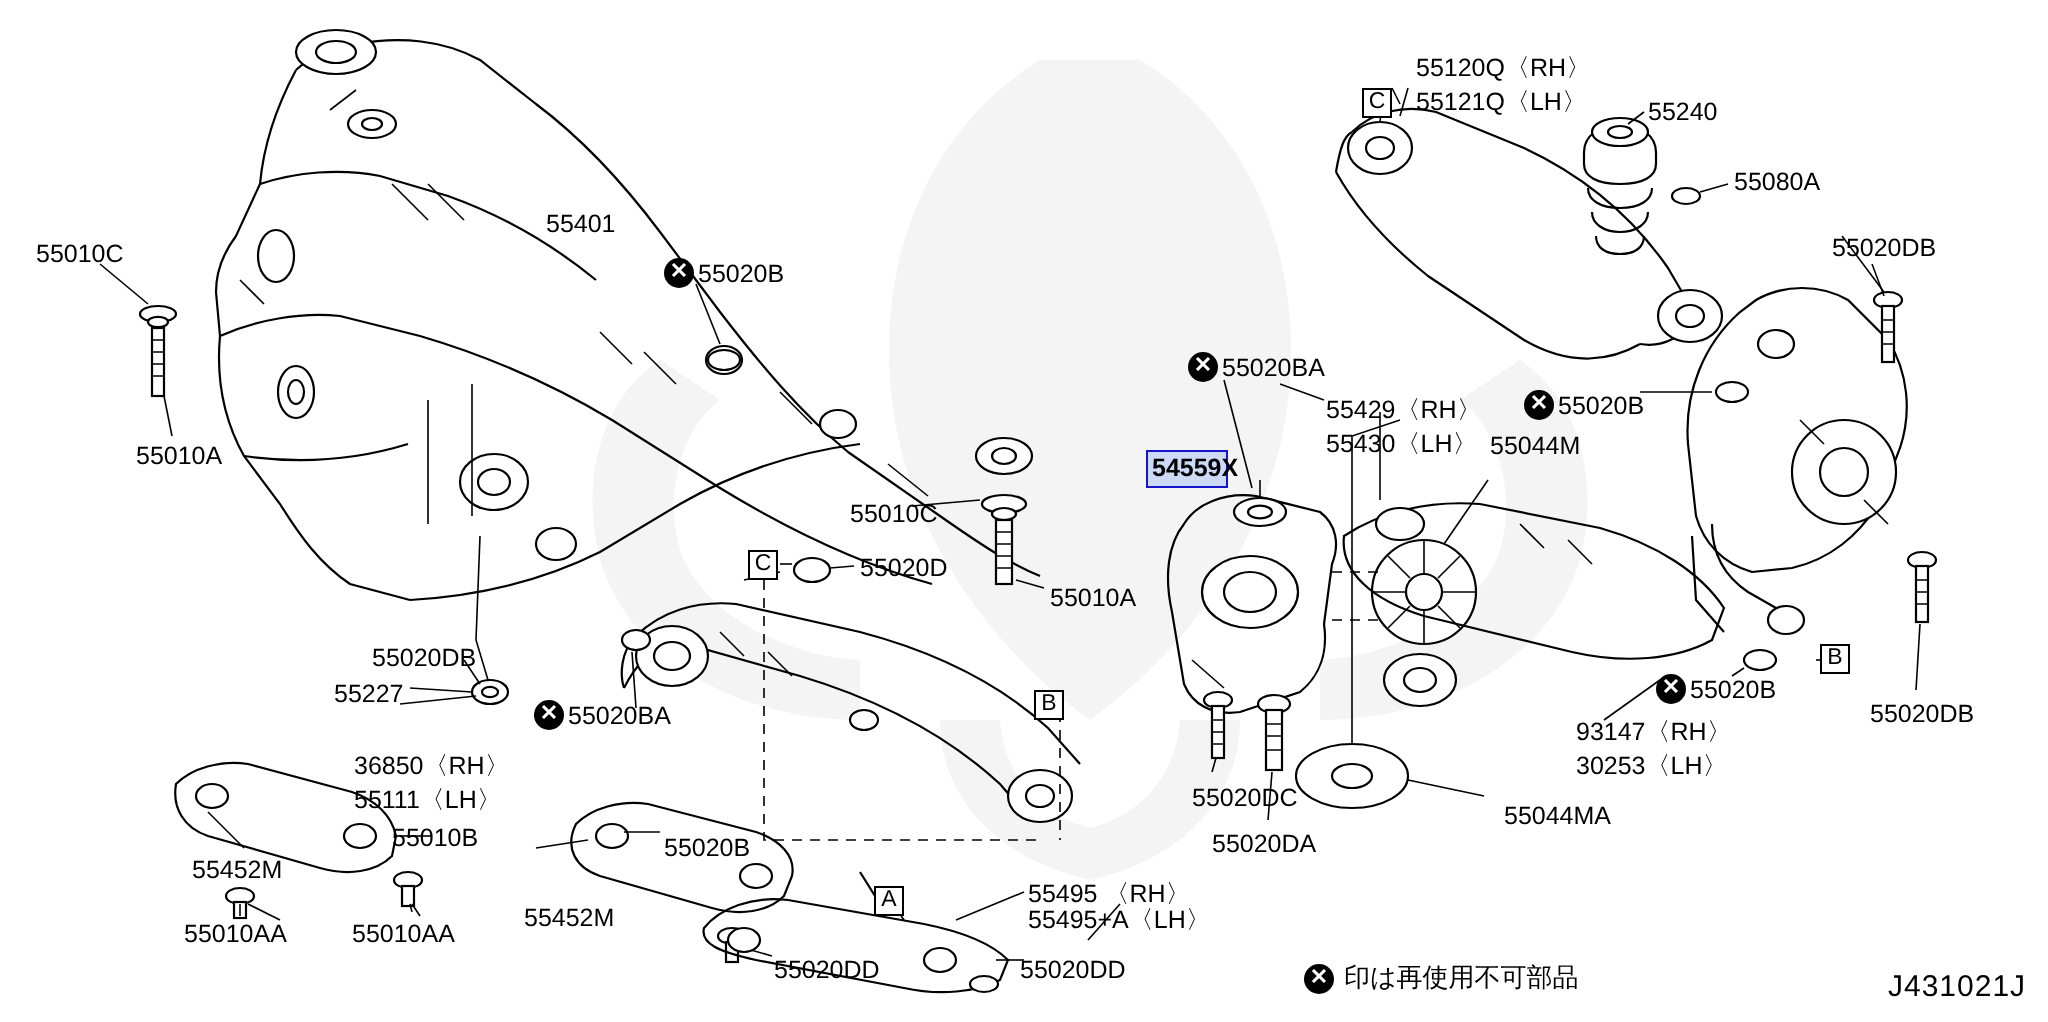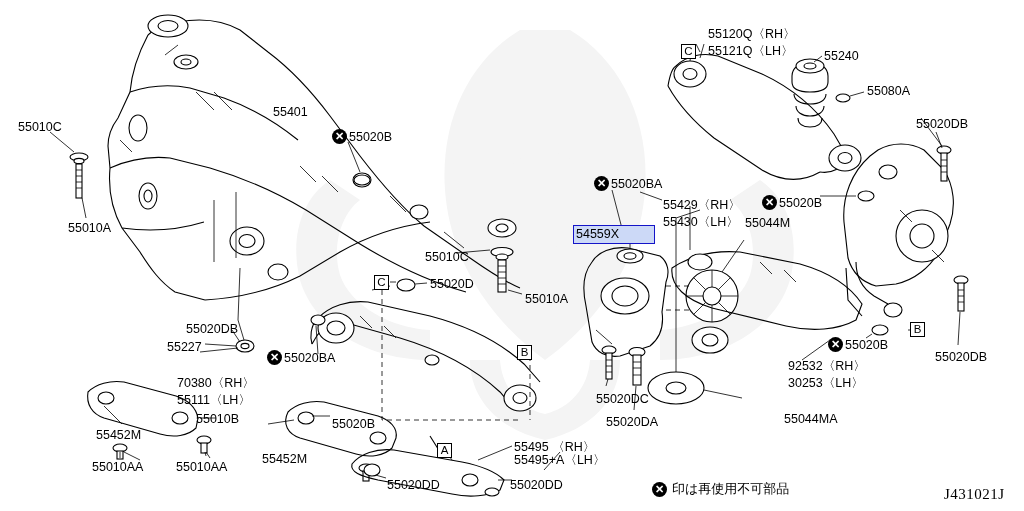--- a/index.html
+++ b/index.html
@@ -344,49 +344,49 @@
   <div class="lbl" style="left:779px;top:196px;">55020B</div>
   <div class="lbl" style="left:745px;top:216px;">55044M</div>
   <div class="lbl" style="left:425px;top:250px;">55010C</div>
   <div class="lbl" style="left:430px;top:277px;text-align:center;">55020D</div>
   <div class="lbl" style="left:525px;top:292px;">55010A</div>
   <div class="lbl" style="left:186px;top:322px;">55020DB</div>
   <div class="lbl" style="left:167px;top:340px;">55227</div>
   <div class="lbl" style="left:284px;top:351px;">55020BA</div>
   <div class="lbl" style="left:845px;top:338px;">55020B</div>
   <div class="lbl" style="left:935px;top:350px;">55020DB</div>
-  <div class="lbl" style="left:788px;top:359px;">92532〈RH〉</div>
+  <div class="lbl" style="left:788px;top:359px;">93147〈RH〉</div>
   <div class="lbl" style="left:788px;top:376px;">30253〈LH〉</div>
-  <div class="lbl" style="left:177px;top:376px;">70380〈RH〉</div>
+  <div class="lbl" style="left:177px;top:376px;">36850〈RH〉</div>
   <div class="lbl" style="left:177px;top:393px;">55111〈LH〉</div>
   <div class="lbl" style="left:596px;top:392px;text-align:right;">55020DC</div>
   <div class="lbl" style="left:606px;top:415px;">55020DA</div>
-  <div class="lbl" style="left:784px;top:401px;margin-top:11px;">55044MA</div>
+  <div class="lbl" style="left:752px;top:401px;">55044MA</div>
   <div class="lbl" style="left:196px;top:412px;">55010B</div>
   <div class="lbl" style="left:332px;top:417px;">55020B</div>
   <div class="lbl" style="left:96px;top:428px;">55452M</div>
   <div class="lbl" style="left:92px;top:460px;">55010AA</div>
   <div class="lbl" style="left:176px;top:460px;">55010AA</div>
   <div class="lbl" style="left:262px;top:452px;">55452M</div>
   <div class="lbl" style="left:514px;top:440px;">55495 〈RH〉</div>
   <div class="lbl" style="left:514px;top:453px;">55495+A〈LH〉</div>
   <div class="lbl" style="left:387px;top:478px;">55020DD</div>
   <div class="lbl" style="left:510px;top:478px;">55020DD</div>
 
-  <div class="hl" style="left:573px;top:225px;width:82px;height:19px;">54559X</div>
+  <div class="hl" style="left:573px;top:225px;width:41px;height:19px;font-weight:bold;">54559X</div>
 
   <div class="boxmark" style="left:681px;top:44px;width:15px;height:15px;line-height:13px;">C</div>
   <div class="boxmark" style="left:374px;top:275px;width:15px;height:15px;line-height:13px;">C</div>
   <div class="boxmark" style="left:517px;top:345px;width:15px;height:15px;line-height:13px;">B</div>
   <div class="boxmark" style="left:910px;top:322px;width:15px;height:15px;line-height:13px;">B</div>
   <div class="boxmark" style="left:437px;top:443px;width:15px;height:15px;line-height:13px;">A</div>
 
   <div class="xmark" style="left:332px;top:129px;">✕</div>
   <div class="xmark" style="left:594px;top:176px;">✕</div>
   <div class="xmark" style="left:762px;top:195px;">✕</div>
   <div class="xmark" style="left:267px;top:350px;">✕</div>
   <div class="xmark" style="left:828px;top:337px;">✕</div>
   <div class="xmark" style="left:652px;top:482px;">✕</div>
 
   <div class="lbl jp" style="left:672px;top:482px;">印は再使用不可部品</div>
-  <div class="lbl code" style="left:944px;top:487px;font-family:Liberation Serif, serif;">J431021J</div>
+  <div class="lbl code" style="left:944px;top:487px;">J431021J</div>
 
 </div>
 
 </body></html>

